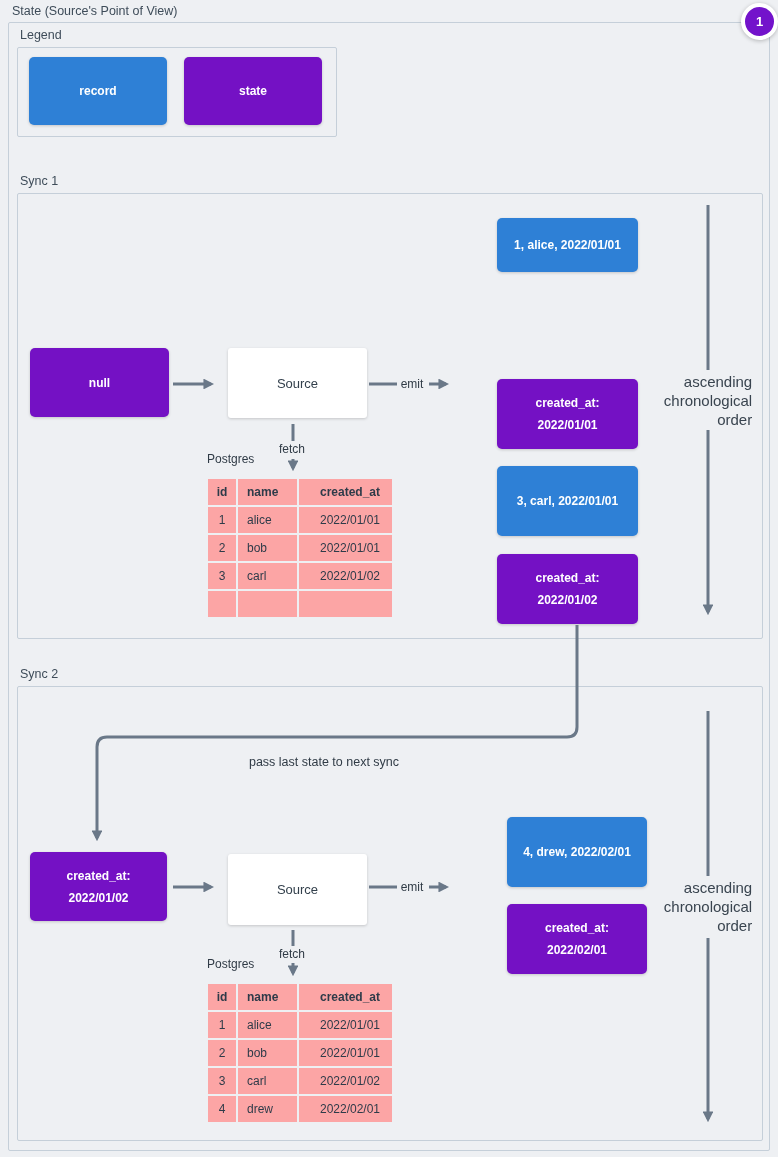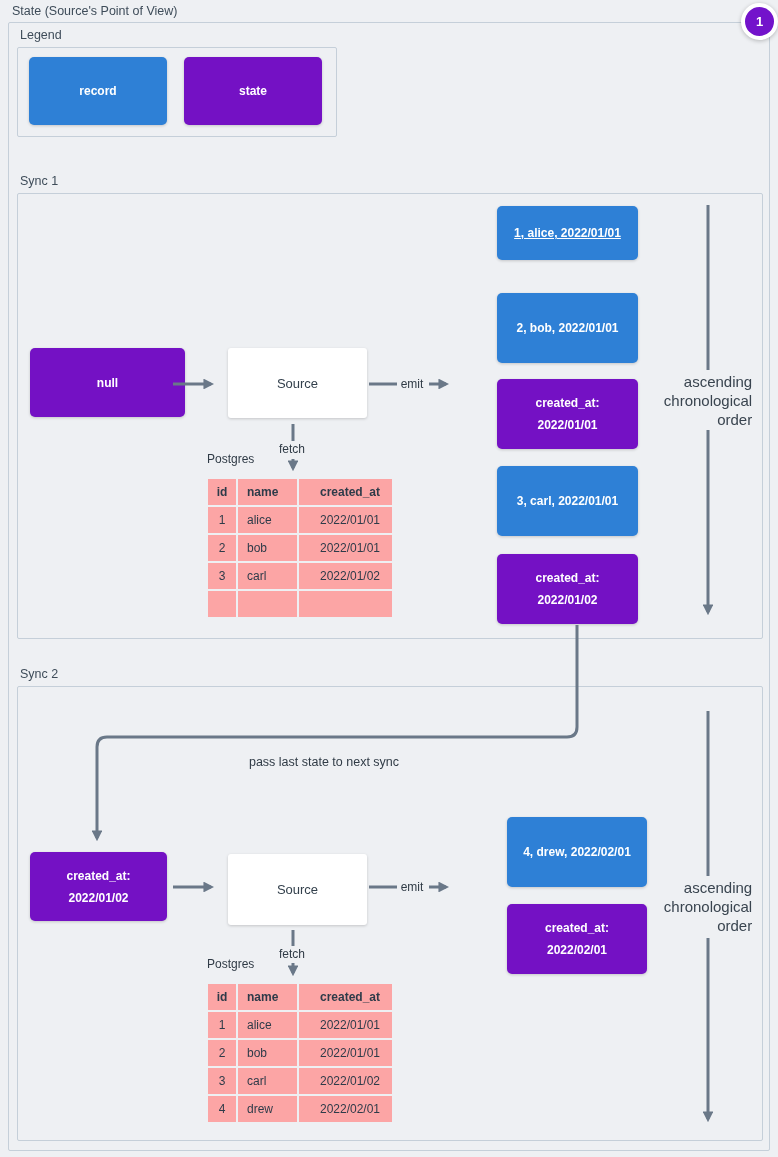--- a/index.html
+++ b/index.html
@@ -104,29 +104,28 @@
   <div class="panel" style="left:8px;top:22px;width:760px;height:1127px;"></div>
 
   <div class="panel-title" style="left:20px;top:28px;">Legend</div>
   <div class="panel" style="left:17px;top:47px;width:318px;height:88px;"></div>
   <div class="box purple" style="left:184px;top:57px;width:138px;height:68px;">state</div>
   <div class="box blue" style="left:29px;top:57px;width:138px;height:68px;">record</div>
 
   <div class="panel-title" style="left:20px;top:174px;">Sync 1</div>
   <div class="panel" style="left:17px;top:193px;width:744px;height:444px;"></div>
 
-  <div class="box purple" style="left:30px;top:348px;width:155px;height:69px;">null</div>
+  <div class="box purple" style="left:30px;top:348px;width:139px;height:69px;">null</div>
   <div class="white-box" style="left:228px;top:348px;width:139px;height:70px;">Source</div>
 
   <div class="diagram-label centered" style="left:412px;top:384px;">emit</div>
   <div class="diagram-label centered" style="left:292px;top:449px;">fetch</div>
   <div class="diagram-label" style="left:207px;top:452px;">Postgres</div>
 
-  <div class="box blue" style="left:497px;top:206px;width:141px;height:54px;text-decoration:underline;">1, alice, 2022/01/01</div>
-  <div class="box blue" style="left:497px;top:293px;width:141px;height:70px;">2, bob, 2022/01/01</div>
+  <div class="box blue" style="left:497px;top:218px;width:141px;height:54px;">1, alice, 2022/01/01</div>
   <div class="box purple preline" style="left:497px;top:379px;width:141px;height:70px;">created_at:
 2022/01/01</div>
   <div class="box blue" style="left:497px;top:466px;width:141px;height:70px;">3, carl, 2022/01/01</div>
   <div class="box purple preline" style="left:497px;top:554px;width:141px;height:70px;">created_at:
 2022/01/02</div>
 
   <div class="order-note" style="left:708px;top:372px;">ascending
 chronological
 order</div>
 

